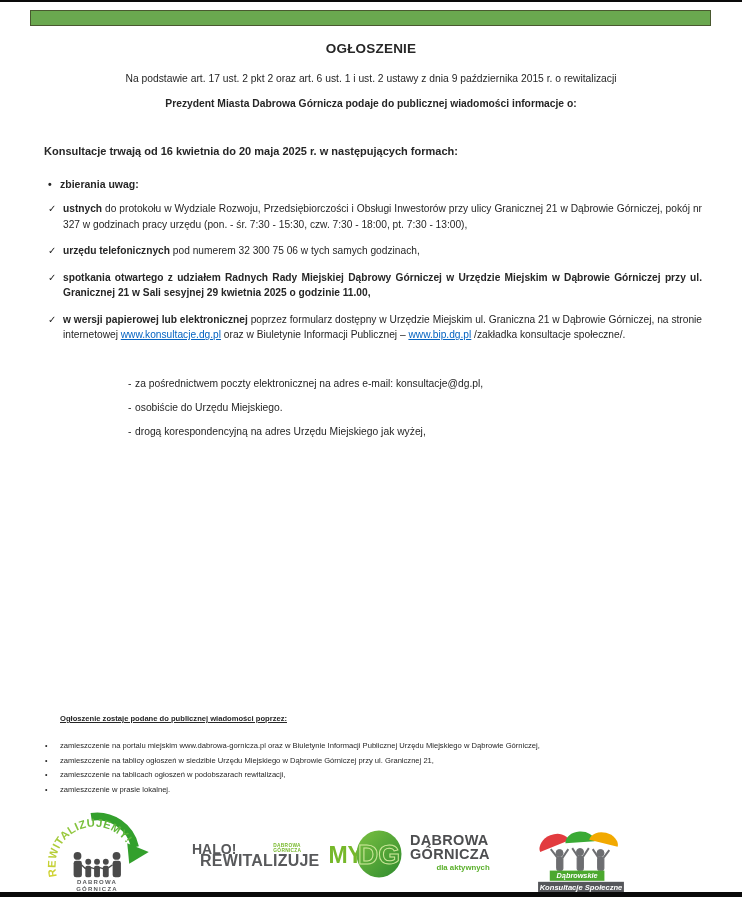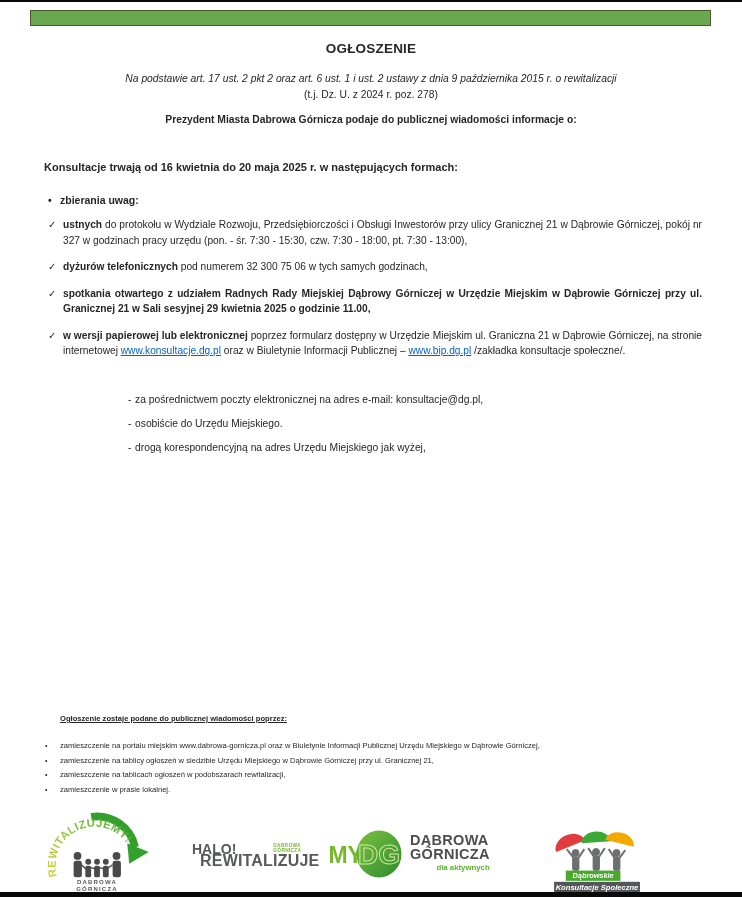--- a/index.html
+++ b/index.html
@@ -11,21 +11,21 @@
     color:#262626;
     overflow:hidden;
   }
   .top-border{position:absolute;top:0;left:0;width:742px;height:2px;background:#0a0a0a;}
   .bottom-border{position:absolute;bottom:0;left:0;width:742px;height:5px;background:#0a0a0a;}
   .green-bar{
     margin:10px 0 0 30px;width:679px;height:14px;
     background:#6aa84f;border:1.5px solid #49582f;
   }
   .doc-title{margin-top:15px;text-align:center;font-size:13.5px;font-weight:bold;letter-spacing:.2px;}
-  .legal1{margin-top:17px;text-align:center;font-size:10.3px;font-style:italic;}
+  .legal1{margin-top:17px;text-align:center;font-size:10.3px;}
   .legal2{margin-top:5px;text-align:center;font-size:10.3px;}
   .intro{margin-top:14px;text-align:center;font-size:10.3px;font-weight:bold;}
   .highlight-wrap{
     margin:15px auto 0 auto;width:652px;text-align:center;
     font-size:13px;line-height:23px;
   }
   .hl{background:#a9cbe3;padding:1px 0;}
   .hl-italic{font-style:italic;}
   .forms-heading{margin:36px 42px 0 44px;font-size:11px;font-weight:bold;}
   .bullet-line{margin:21px 42px 0 48px;font-size:10.5px;font-weight:bold;}
@@ -58,50 +58,49 @@
   .halo-row1{display:flex;align-items:flex-start;gap:36px;}
   .halo-word1{font-size:14px;font-weight:900;color:#58595b;line-height:12px;}
   .halo-tiny{display:flex;flex-direction:column;margin-left:1px;}
   .halo-tiny span{font-size:4.8px;font-weight:bold;color:#76b82a;line-height:5px;letter-spacing:.3px;}
   .halo-word2{font-size:16px;font-weight:900;color:#58595b;line-height:11px;letter-spacing:.2px;padding-left:8px;}
   .halo-word3{font-size:23px;font-weight:900;color:#76b82a;line-height:22px;margin-left:9px;}
   .logo-dg{left:356px;top:20px;display:flex;align-items:flex-start;justify-content:space-between;}
   .dg-textcol{margin-left:7px;margin-top:3px;}
   .dg-city{font-size:14.5px;font-weight:900;color:#4d4e50;line-height:14px;letter-spacing:.3px;}
   .dg-tagline{font-size:7.8px;color:#5bb02c;text-align:right;margin-top:2px;font-weight:bold;}
-  .logo-konsultacje{left:548px;top:4px;}
+  .logo-konsultacje{left:532px;top:4px;}
 </style>
 </head>
 <body>
 
 <div class="page">
   <div class="top-border"></div>
 
   <div class="green-bar"></div>
 
   <div class="doc-title">OGŁOSZENIE</div>
 
   <div class="legal1">Na podstawie art. 17 ust. 2 pkt 2 oraz art. 6 ust. 1 i ust. 2 ustawy z dnia 9 października 2015 r. o rewitalizacji</div>
-  <div class="legal2">(t.j. Dz. U. z 2024 r. poz. 278)</div>
 
   <div class="intro">Prezydent Miasta Dabrowa Górnicza podaje do publicznej wiadomości informacje o:</div>
 
 
   <div class="forms-heading">Konsultacje trwają od 16 kwietnia do 20 maja 2025 r. w następujących formach:</div>
 
   <div class="bullet-line"><span class="bullet-glyph">•</span><span>zbierania uwag:</span></div>
 
   <div class="check-list">
 
     <div class="check-item">
       <span class="check-icon">✓</span><b>ustnych</b><span> do protokołu w  Wydziale Rozwoju, Przedsiębiorczości i Obsługi Inwestorów przy ulicy Granicznej 21 w Dąbrowie Górniczej, pokój nr 327 w godzinach pracy urzędu (pon. - śr. 7:30 - 15:30, czw. 7:30 - 18:00, pt. 7:30 - 13:00),</span>
     </div>
 
     <div class="check-item">
-      <span class="check-icon">✓</span><b>dyżurów telefonicznych</b><span> pod numerem 32 300 75 06 w tych samych godzinach,</span>
+      <span class="check-icon">✓</span><b>urzędu telefonicznych</b><span> pod numerem 32 300 75 06 w tych samych godzinach,</span>
     </div>
 
     <div class="check-item">
       <span class="check-icon">✓</span><b>spotkania otwartego z udziałem Radnych Rady Miejskiej Dąbrowy Górniczej w Urzędzie Miejskim w Dąbrowie Górniczej  przy ul. Granicznej 21 w Sali sesyjnej 29 kwietnia 2025 o godzinie 11.00,</b>
     </div>
 
     <div class="check-item">
       <span class="check-icon">✓</span><b>w wersji papierowej lub elektronicznej</b><span> poprzez formularz dostępny w Urzędzie Miejskim ul. Graniczna 21 w Dąbrowie Górniczej, na stronie internetowej </span><a class="doc-link">www.konsultacje.dg.pl</a><span> oraz w Biuletynie Informacji Publicznej – </span><a class="doc-link">www.bip.dg.pl</a><span> /zakładka konsultacje społeczne/.</span>
     </div>
   </div>

